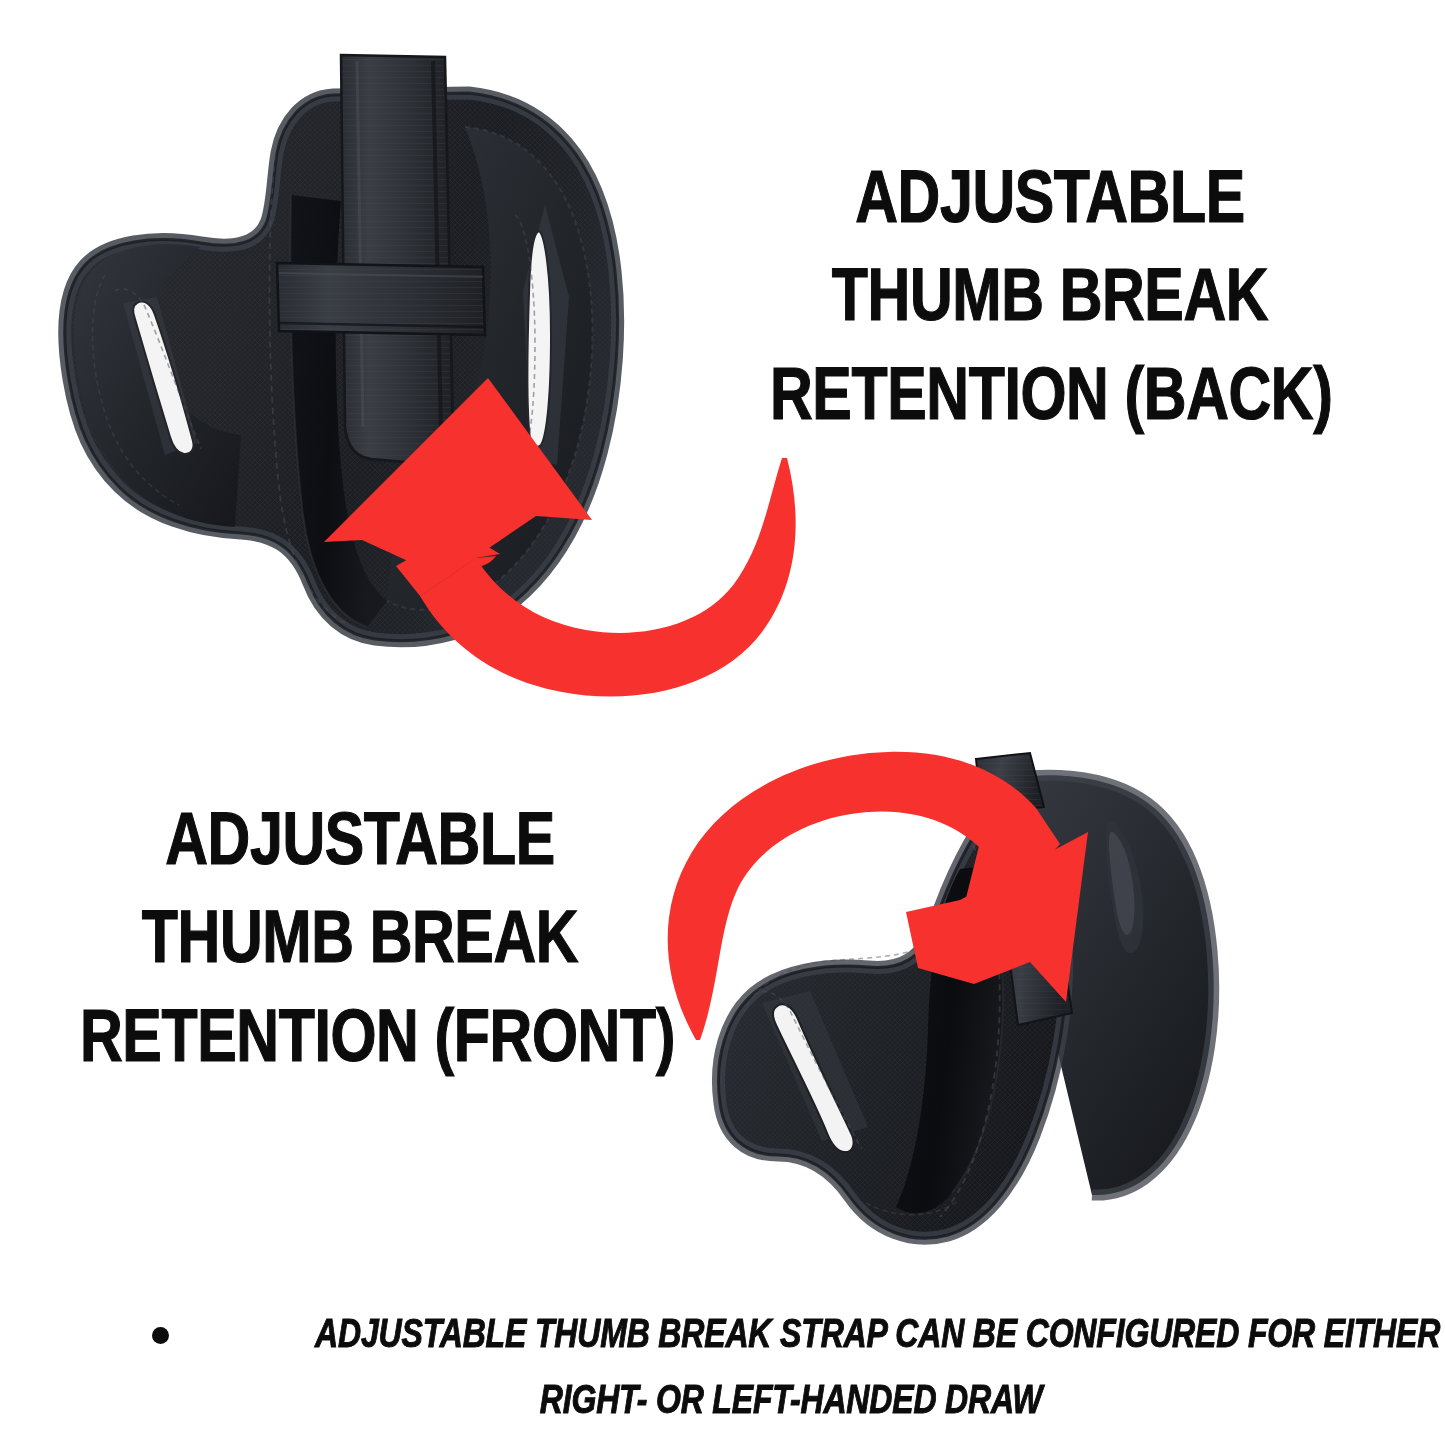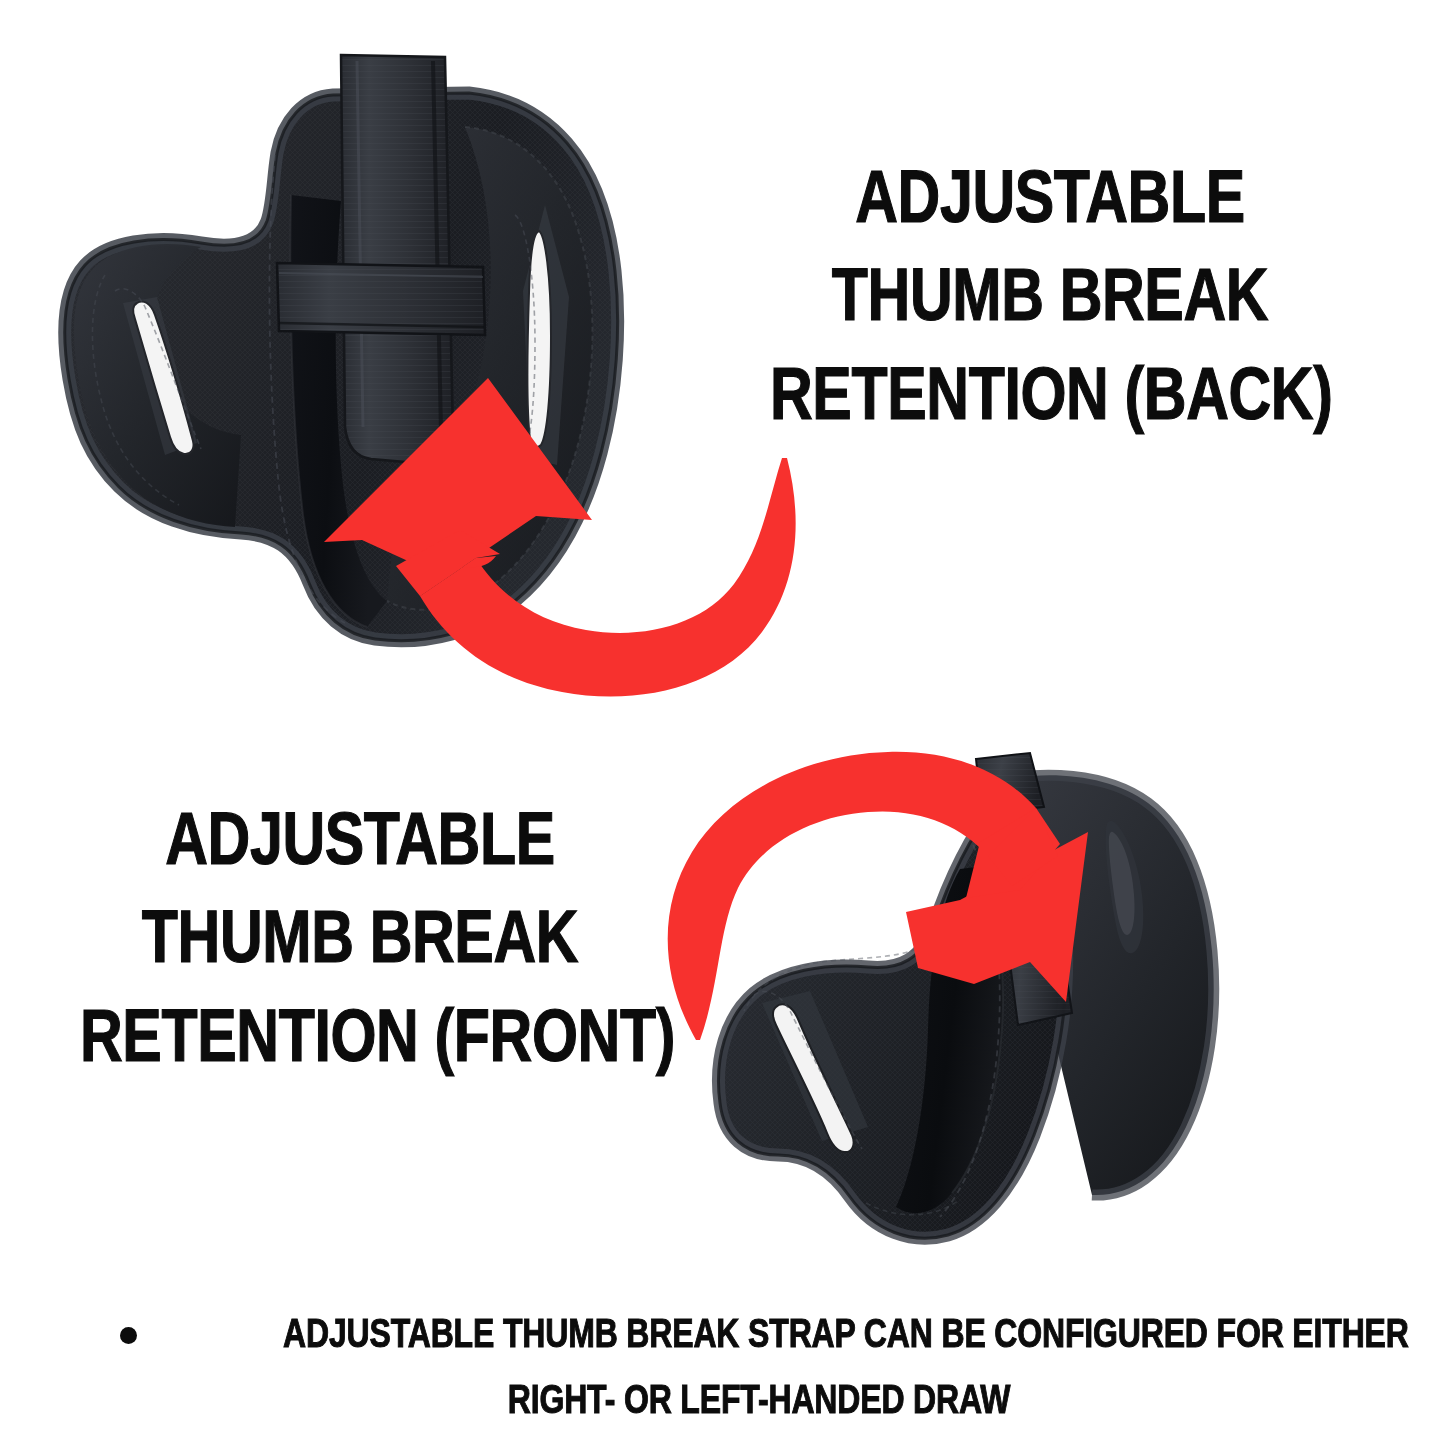--- a/index.html
+++ b/index.html
@@ -42,23 +42,24 @@
   #callout-front {
     left: 10px;
     top: 790px;
     width: 700px;
     font-size: 74px;
   }
 
   
   #bullet-note {
     position: absolute;
-    left: 104px;
+    left: 136px;
     top: 1300px;
     width: 1250px;
+    font-style: italic;
   }
   #bullet-dot {
     position: absolute;
     left: 16px;
     top: 27px;
     width: 17px;
     height: 17px;
     border-radius: 50%;
     background: #0c0c0c;
   }

